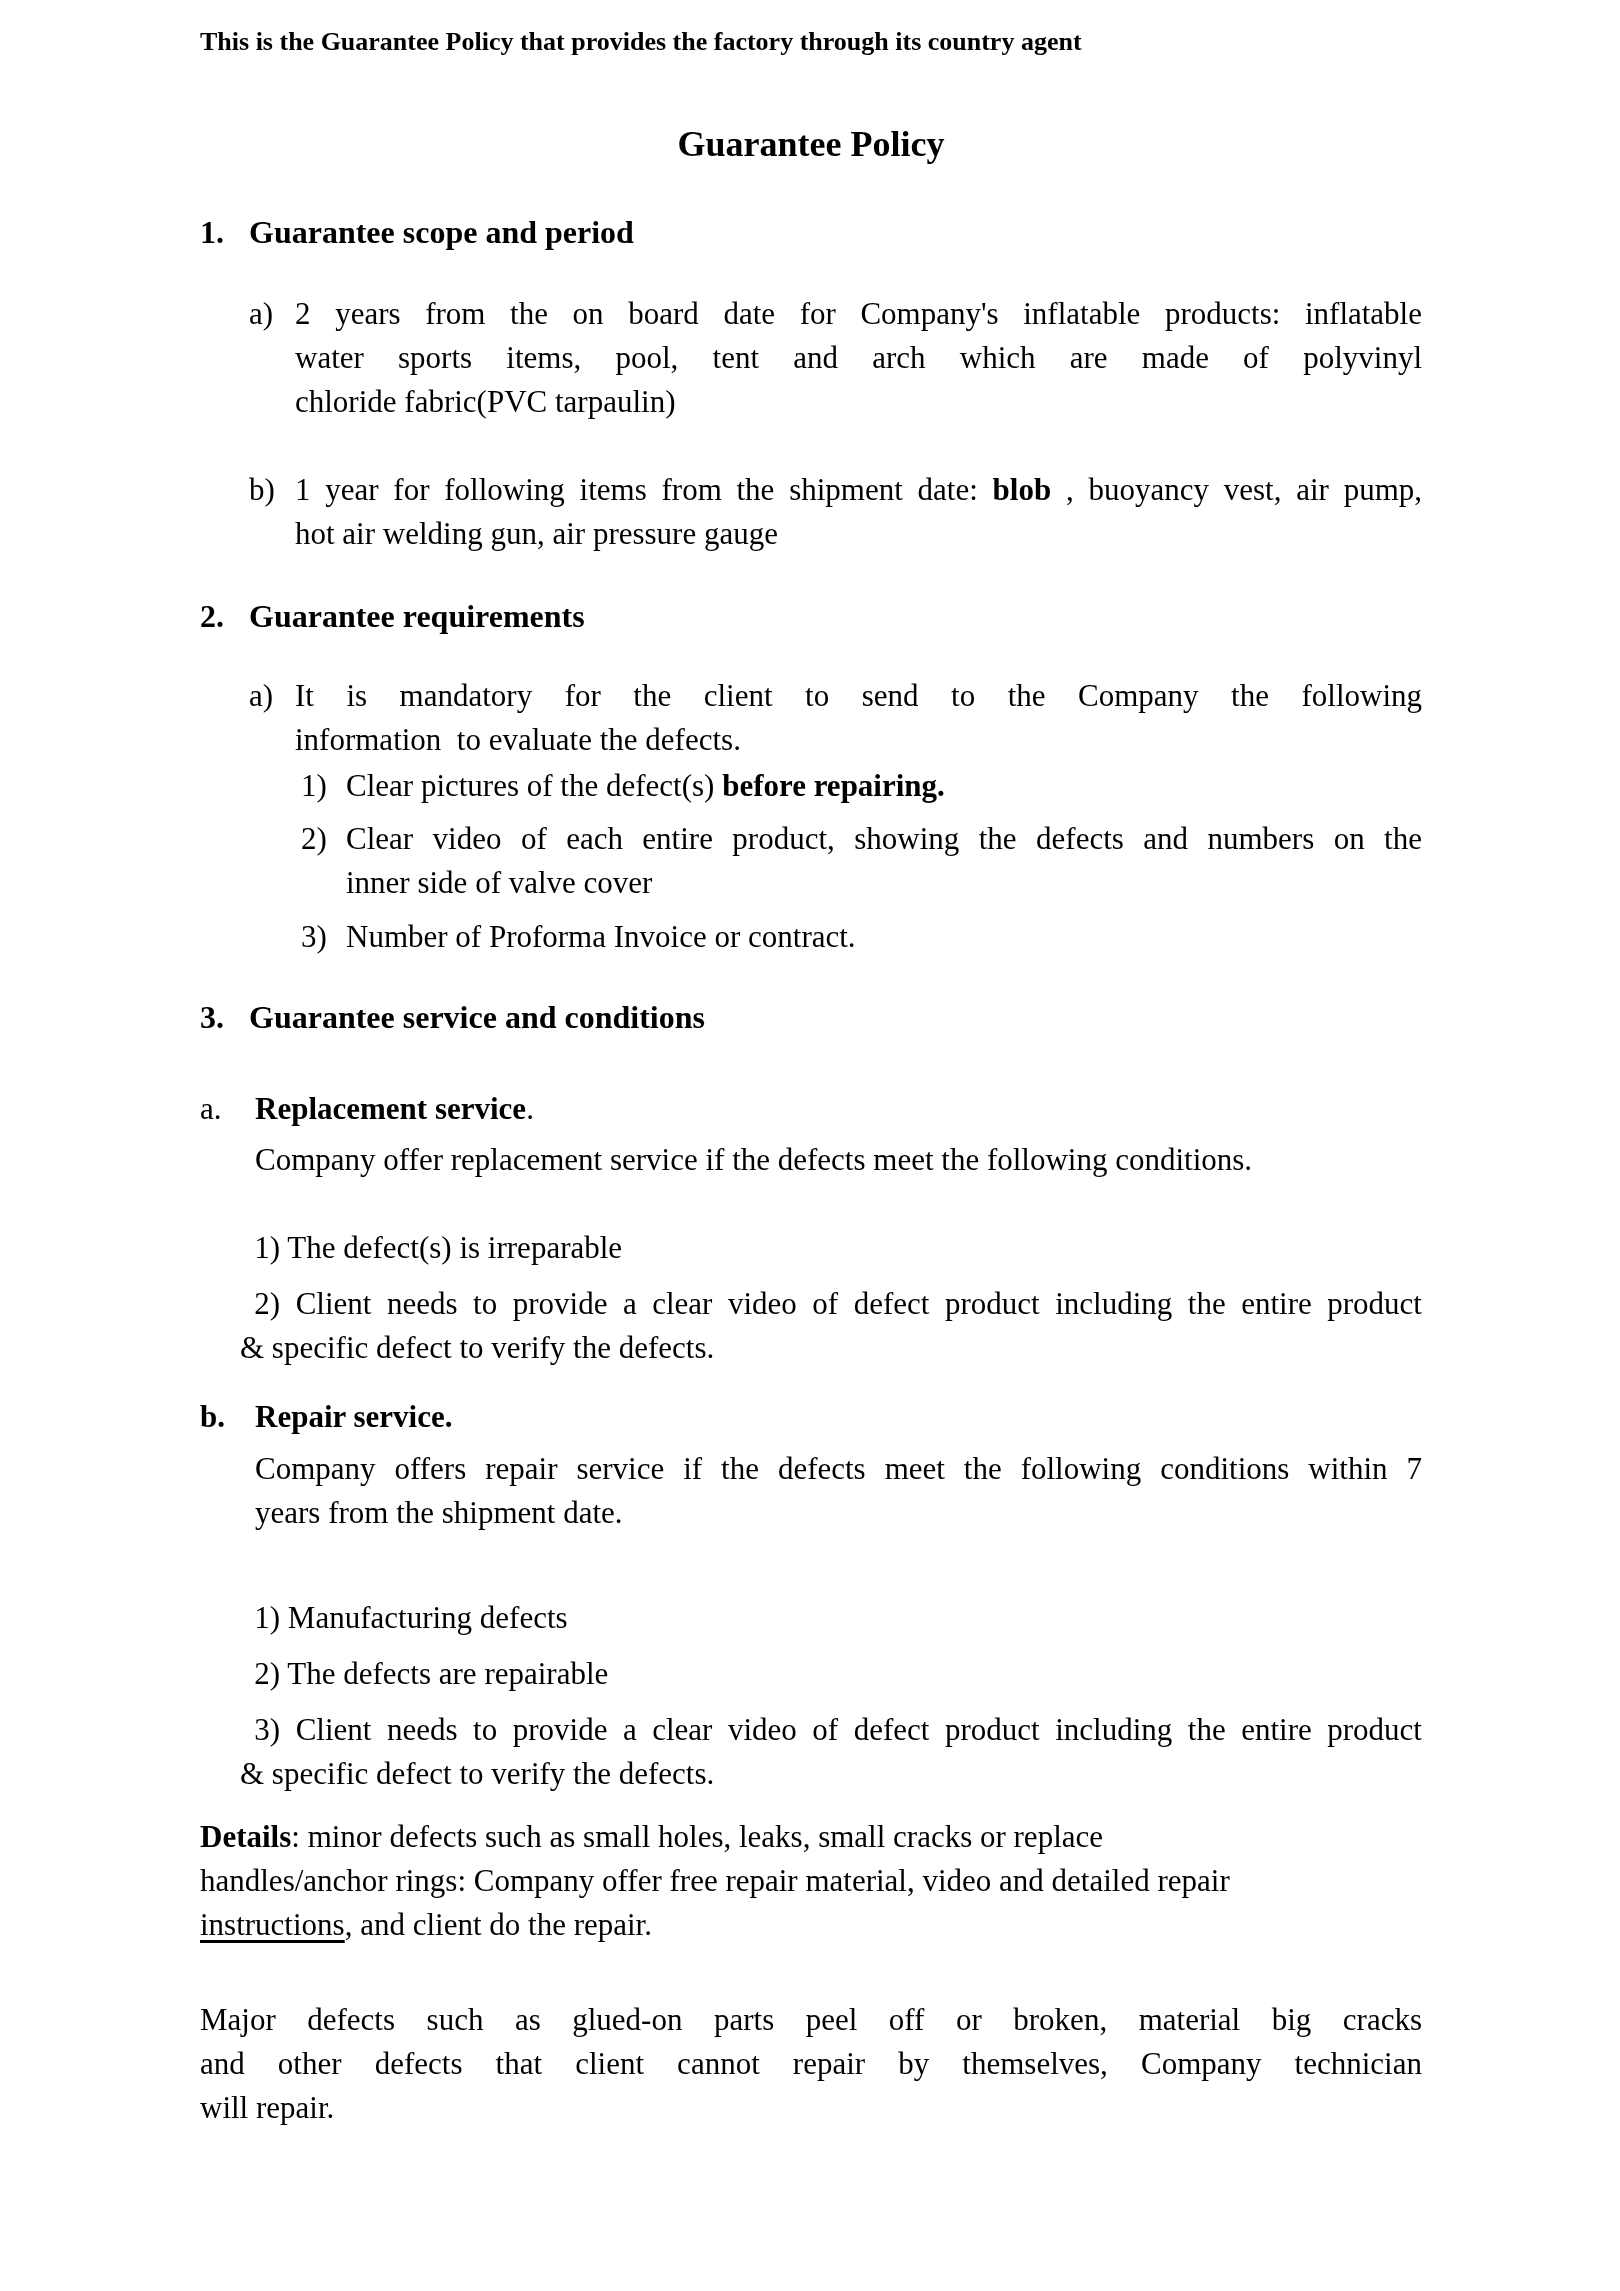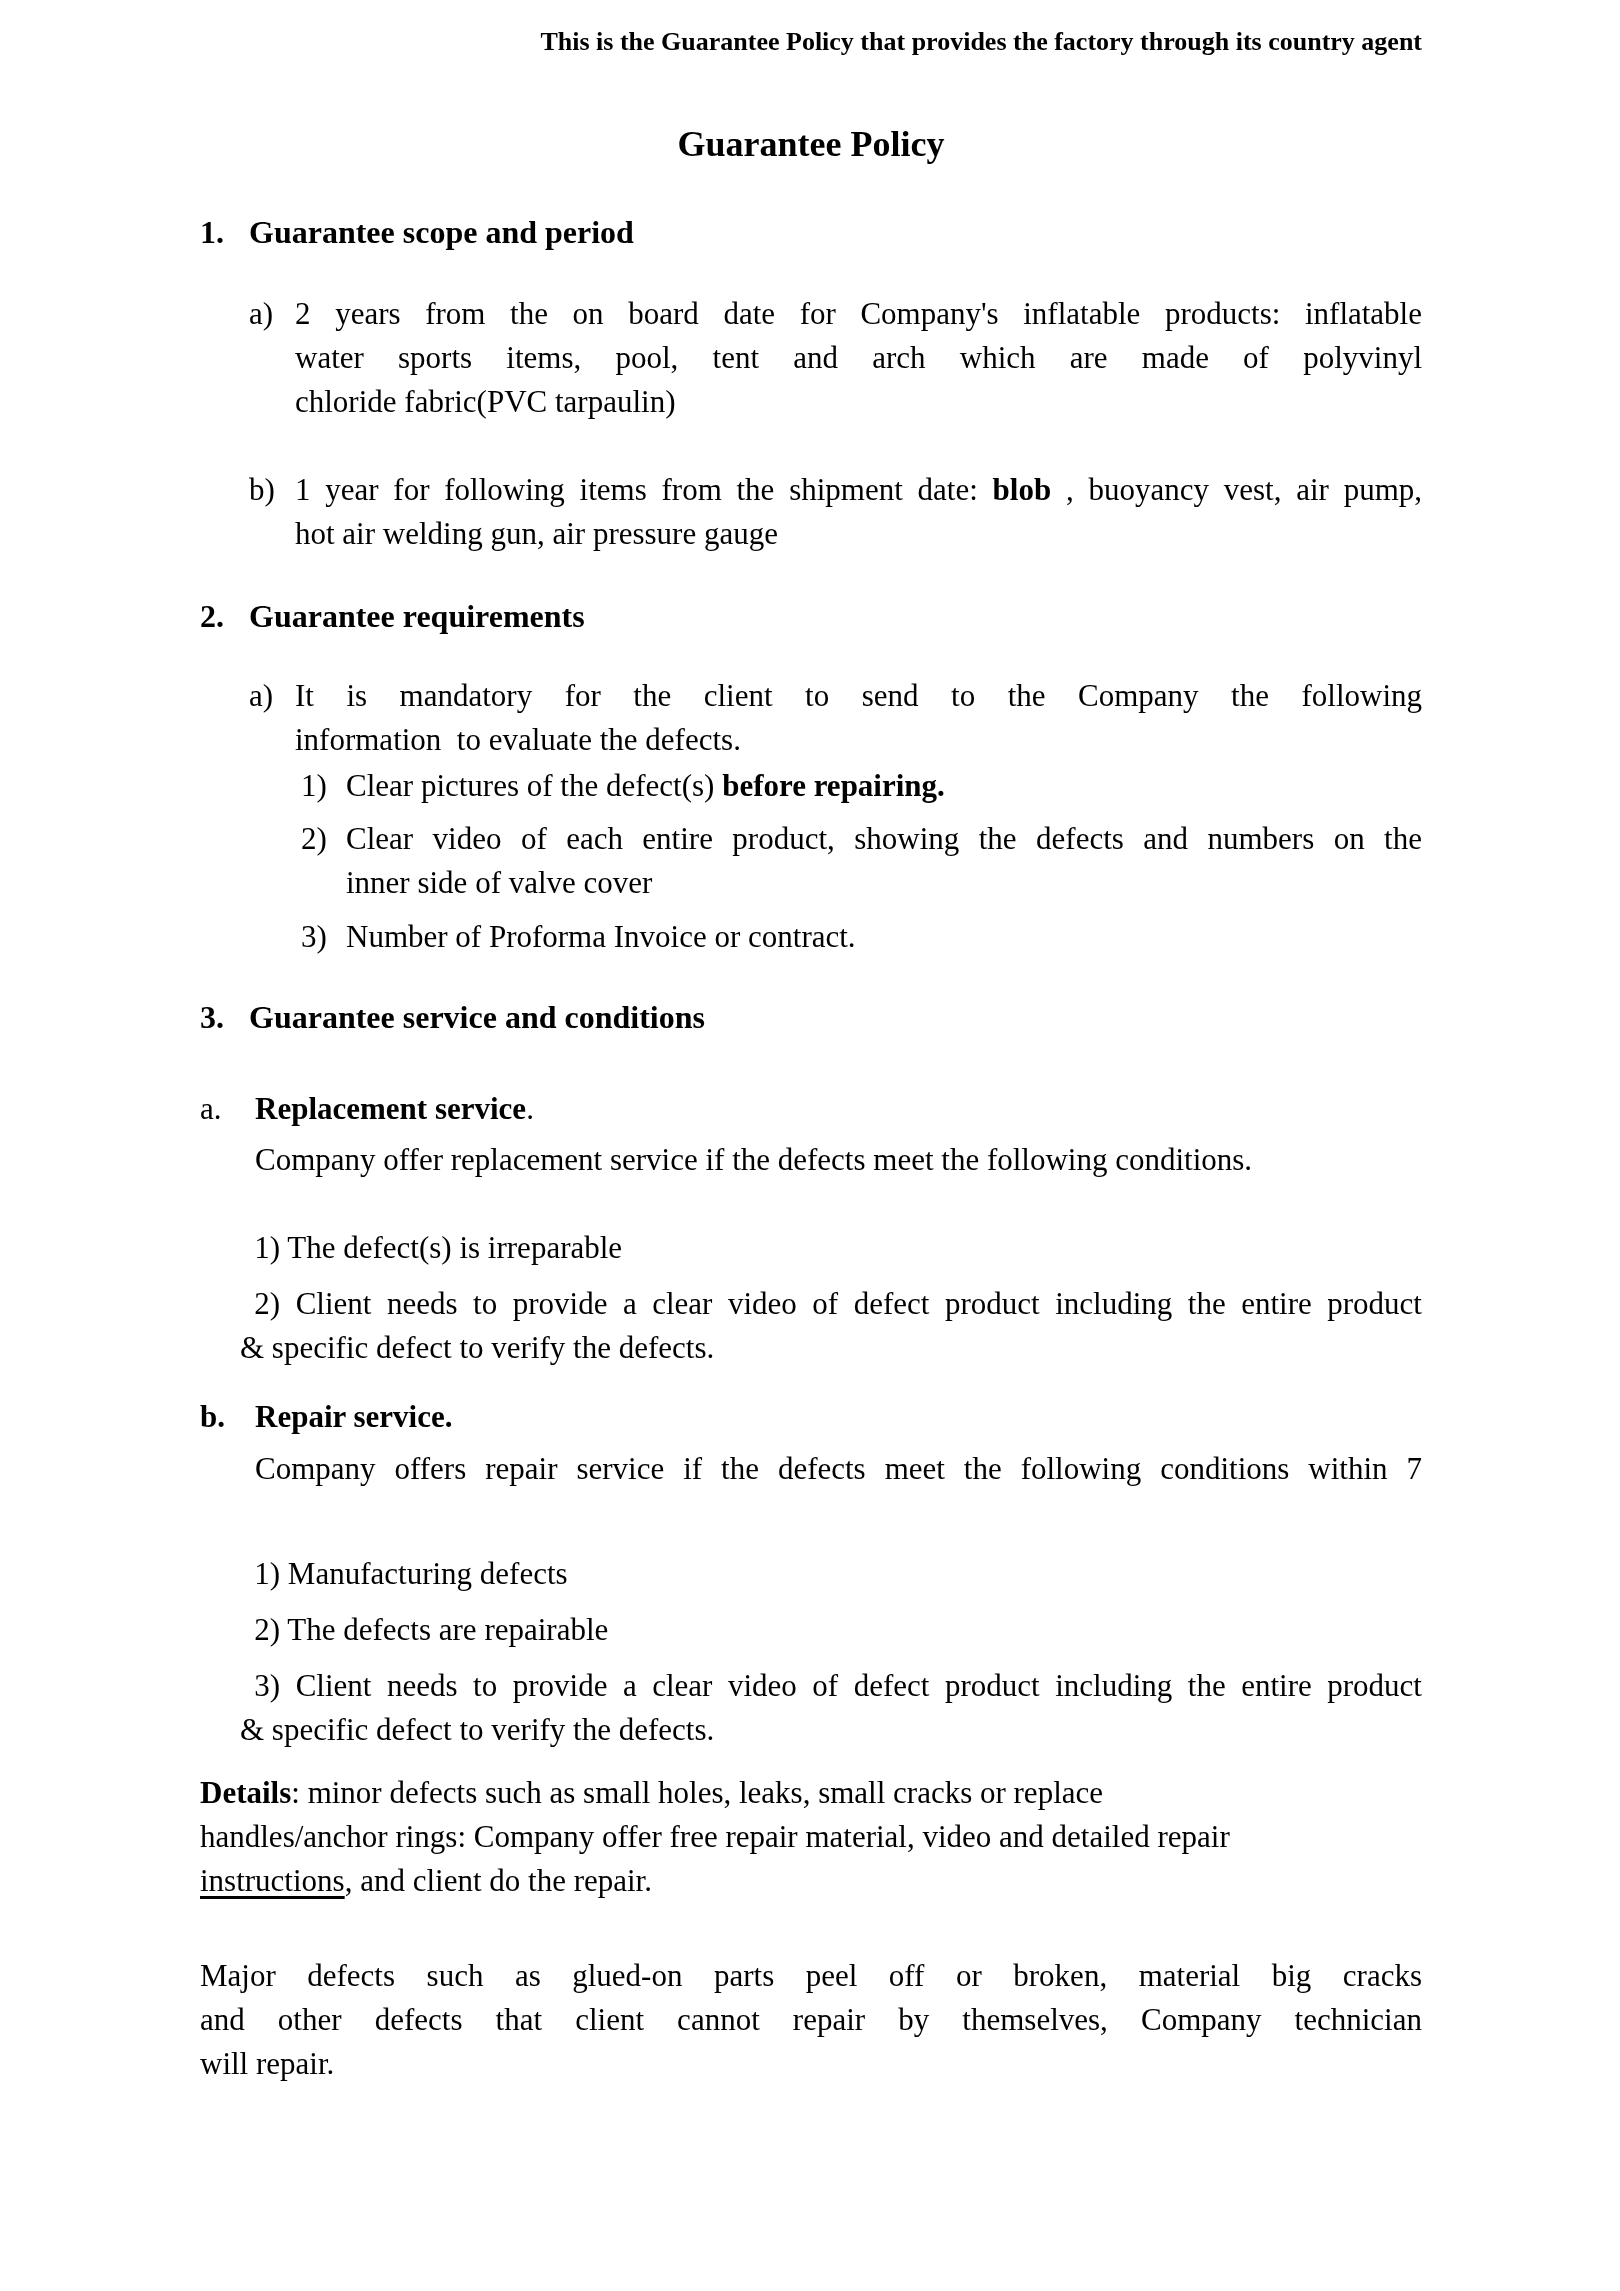--- a/index.html
+++ b/index.html
@@ -15,21 +15,21 @@
     font-size: 31px;
     line-height: 44px;
   }
   .bold { font-weight: bold; }
   .u { text-decoration: underline; text-underline-offset: 4.8px; }
 
   .header-note {
     font-size: 26px;
     line-height: 38px;
     font-weight: bold;
-    text-align: right;
+    text-align: left;
   }
   .doc-title {
     margin: 59px 0 12px 0;
     font-size: 36px;
     line-height: 48px;
     font-weight: bold;
     text-align: center;
   }
 
   .sec-heading { display: flex; font-weight: bold; font-size: 32px; line-height: 44px; }
@@ -144,20 +144,21 @@
     <span class="line">&amp; specific defect to verify the defects.</span>
   </div>
 
   <div class="letter" style="margin-top:25px">
     <div class="marker bold">b.</div>
     <div class="content"><span class="bold">Repair service.</span></div>
   </div>
 
   <div class="s3indent" style="margin-top:7.6px">
     <span class="line just">Company offers repair service if the defects meet the following conditions within 7</span>
+    <span class="line">years from the shipment date.</span>
   </div>
 
   <div class="s3item" style="margin-top:61px">
     <span class="line first">1) Manufacturing defects</span>
   </div>
 
   <div class="s3item" style="margin-top:3.8px">
     <span class="line first">2) The defects are repairable</span>
   </div>
 

